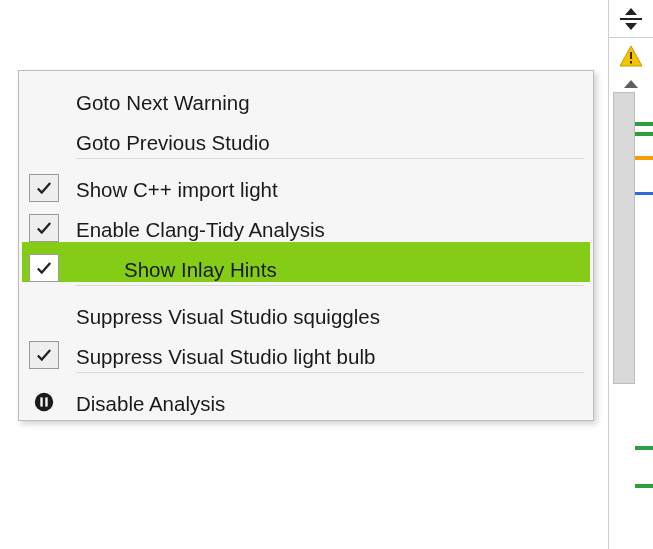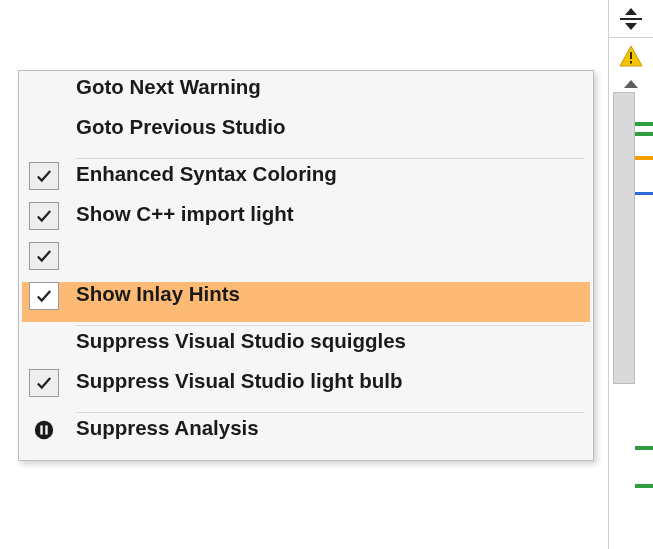--- a/index.html
+++ b/index.html
@@ -124,29 +124,29 @@
     top: 70px;
     width: 576px;
     background: #f6f6f6;
     border: 1px solid #bdbdbd;
     box-shadow: 3px 3px 6px rgba(0,0,0,0.18);
     padding: 4px 3px;
     box-sizing: border-box;
   }
   .menu-item {
     display: flex;
-    align-items: flex-start;
+    align-items: flex-end;
     height: 40px;
     padding: 0 10px 0 4px;
     box-sizing: border-box;
     white-space: nowrap;
-    font-weight: bold;
   }
   .menu-item.selected {
-    background: #fdba74;
+    background: #84cc16;
+    gap: 48px;
   }
   .icon-slot {
     width: 36px;
     height: 28px;
     display: flex;
     align-items: center;
     justify-content: center;
     margin-right: 14px;
     flex-shrink: 0;
   }
@@ -209,44 +209,37 @@
     <span class="label">Goto Next Warning</span>
   </div>
 
   <div class="menu-item">
     <span class="icon-slot"></span>
     <span class="label">Goto Previous Studio</span>
   </div>
 
   <div class="menu-sep"></div>
 
-  <div class="menu-item">
-    <span class="icon-slot checked">
-      <svg class="check-svg" viewBox="0 0 16 16">
-          <path d="M2.5 8.5 L6 12 L13.5 3.5" fill="none" stroke="#222" stroke-width="2"></path>
-        </svg>
-    </span>
-    <span class="label">Enhanced Syntax Coloring</span>
-  </div>
 
   <div class="menu-item">
     <span class="icon-slot checked">
       <svg class="check-svg" viewBox="0 0 16 16">
           <path d="M2.5 8.5 L6 12 L13.5 3.5" fill="none" stroke="#222" stroke-width="2"></path>
         </svg>
     </span>
     <span class="label">Show C++ import light</span>
   </div>
 
   <div class="menu-item">
     <span class="icon-slot checked">
       <svg class="check-svg" viewBox="0 0 16 16">
           <path d="M2.5 8.5 L6 12 L13.5 3.5" fill="none" stroke="#222" stroke-width="2"></path>
         </svg>
     </span>
+    <span class="label">Enable Clang-Tidy Analysis</span>
   </div>
 
   <div class="menu-item selected">
     <span class="icon-slot checked">
       <svg class="check-svg" viewBox="0 0 16 16">
           <path d="M2.5 8.5 L6 12 L13.5 3.5" fill="none" stroke="#222" stroke-width="2"></path>
         </svg>
     </span>
     <span class="label">Show Inlay Hints</span>
   </div>
@@ -270,16 +263,16 @@
   <div class="menu-sep"></div>
 
   <div class="menu-item">
     <span class="icon-slot">
       <svg class="pause-svg" viewBox="0 0 24 24">
         <circle cx="12" cy="12" r="10" fill="#1a1a1a"></circle>
         <rect x="8" y="7" width="2.6" height="10" fill="#f6f6f6"></rect>
         <rect x="13.4" y="7" width="2.6" height="10" fill="#f6f6f6"></rect>
       </svg>
     </span>
-    <span class="label">Suppress Analysis</span>
+    <span class="label">Disable Analysis</span>
   </div>
 
 </div>
 
 </body></html>

